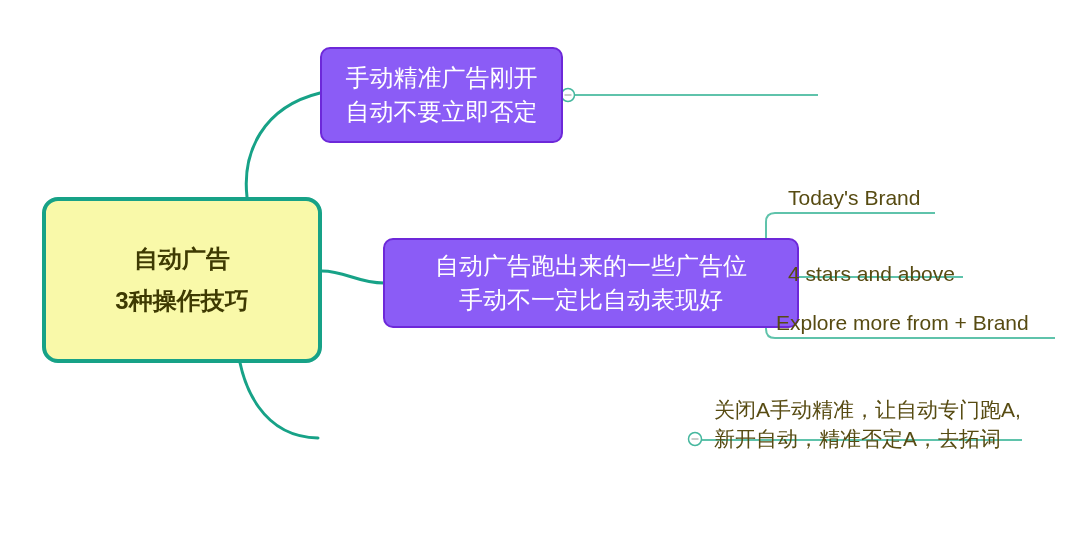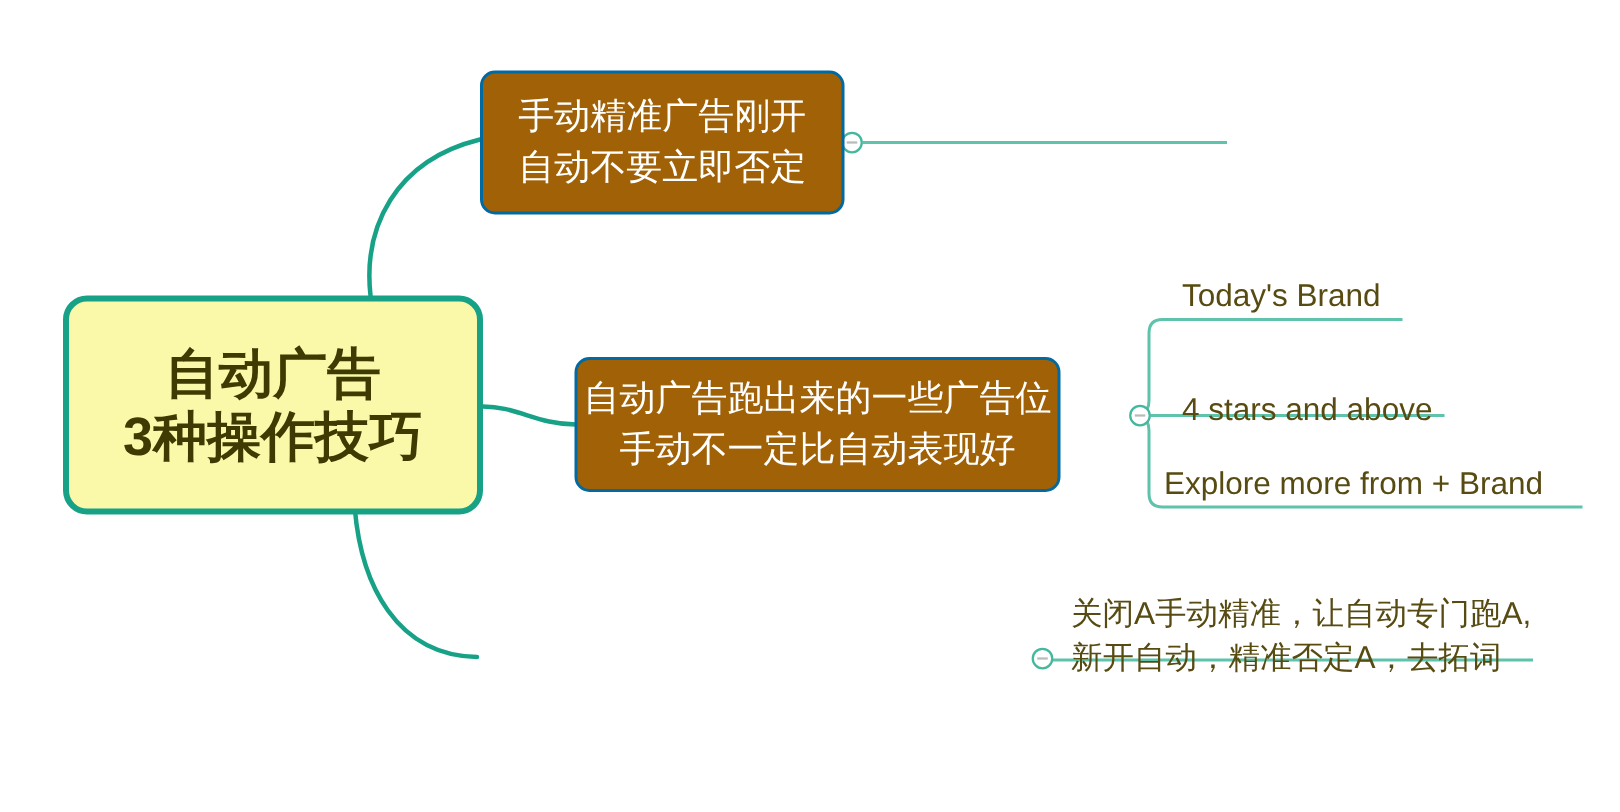--- a/index.html
+++ b/index.html
@@ -22,40 +22,40 @@
     display: flex;
     flex-direction: column;
     align-items: center;
     justify-content: center;
     text-align: center;
     box-sizing: border-box;
     white-space: nowrap;
   }
   .root-topic {
     left: 42px; top: 197px;
-    width: 280px; height: 146px;
+    width: 280px; height: 166px;
     background: #f9f9a9;
     border: 4px solid #17a287;
     border-radius: 16px;
     color: #3e3a02;
-    font-size: 36px;
+    font-size: 24px;
     font-weight: bold;
     line-height: 42px;
     text-align: right;
   }
   .branch-topic {
-    background: #a16207;
-    border: 2px solid #0369a1;
+    background: #8b5cf6;
+    border: 2px solid #6d28d9;
     border-radius: 10px;
     color: #ffffff;
     font-size: 24px;
     line-height: 34px;
   }
   .branch-1 { left: 320px; top: 47px;  width: 243px; height: 96px; }
-  .branch-2 { left: 383px; top: 238px; width: 324px; height: 90px; }
+  .branch-2 { left: 383px; top: 238px; width: 416px; height: 90px; }
   .branch-3 { left: 318px; top: 390px; width: 373px; height: 97px; }
   .leaf {
     position: absolute;
     color: #574b12;
     font-size: 21px;
     line-height: 28px;
     white-space: nowrap;
   }
   .leaf-top     { left: 568px; top: 64px; width: 250px; text-align: center; }
   .leaf-today   { left: 788px; top: 184px; }

